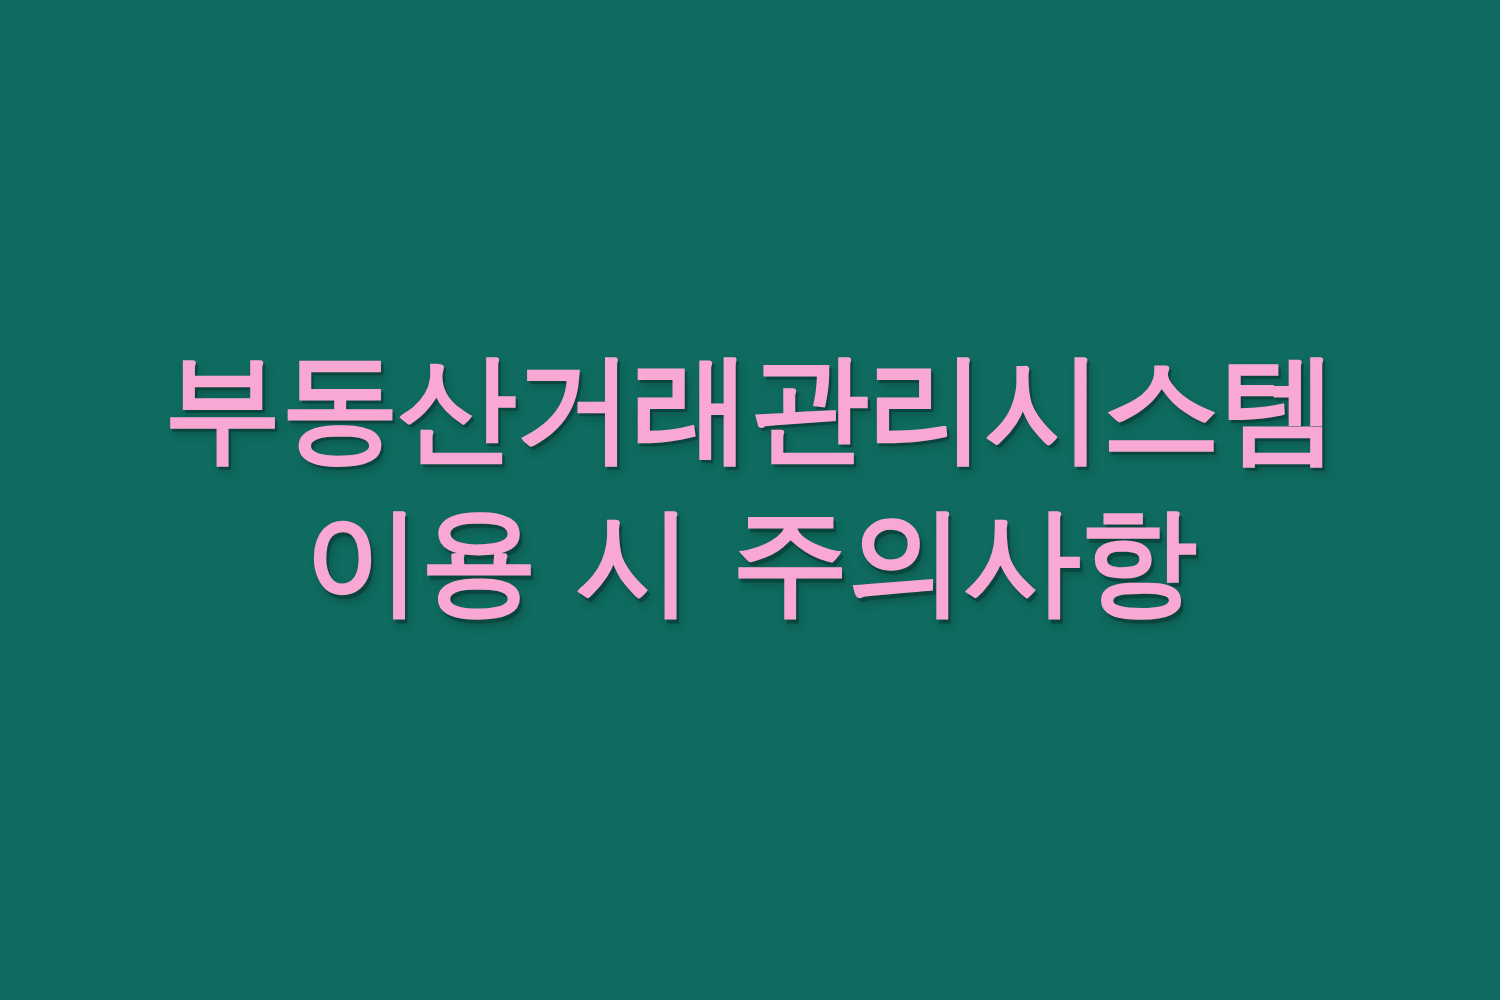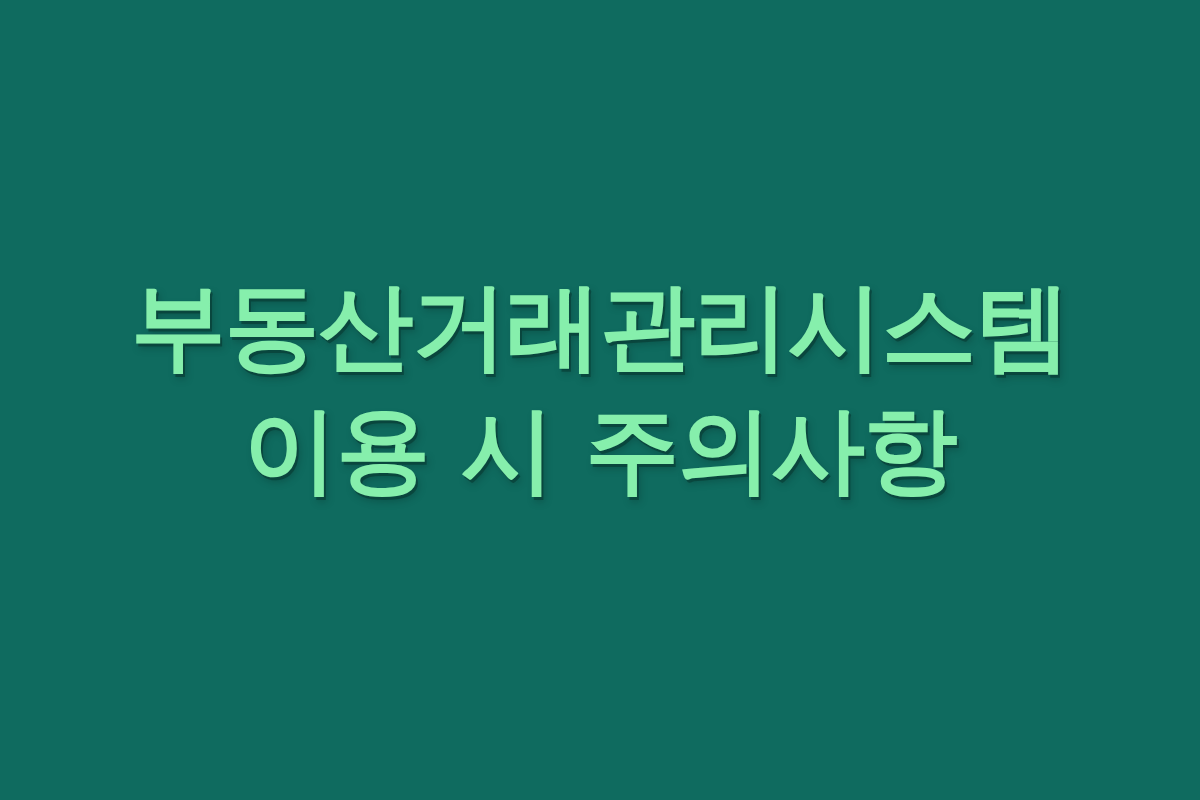--- a/index.html
+++ b/index.html
@@ -59,21 +59,21 @@
   }
 
   #headline-line-2 {
     font-size: 104px;
     margin-top: 6px;
   }
 </style>
 </head>
 <body>
 
-<div id="title-card" style="background-color: rgb(15, 107, 95); color: #86efac;">
+<div id="title-card" style="background-color: rgb(15, 107, 95); color: #f9a8d4;">
 
   <div id="title-block">
 
     <span id="headline-line-1" class="headline-line" style="text-shadow: rgba(8, 52, 46, 0.55) 2px 3px 0px, rgba(8, 52, 46, 0.35) 3px 5px 7px; font-size: 95px;">부동산거래관리시스템</span>
 
     <span id="headline-line-2" class="headline-line" style="text-shadow: rgba(8, 52, 46, 0.55) 2px 3px 0px, rgba(8, 52, 46, 0.35) 3px 5px 7px; font-size: 94px; margin-top: 13px;">이용 시 주의사항</span>
 
   </div>
 </div>
 

